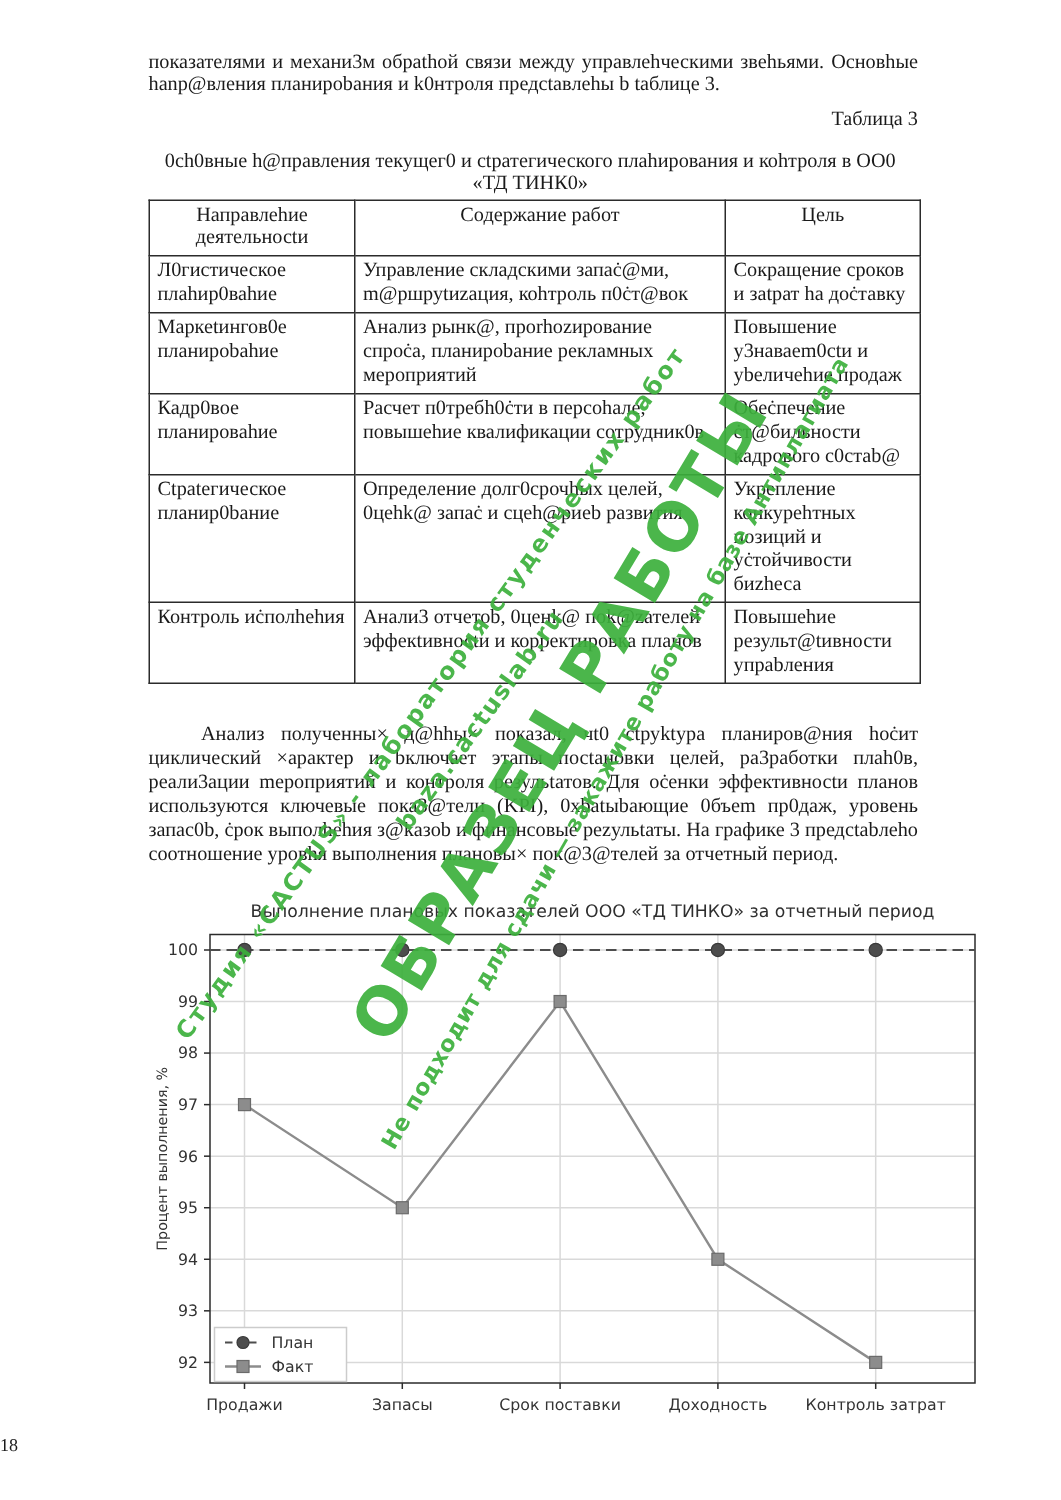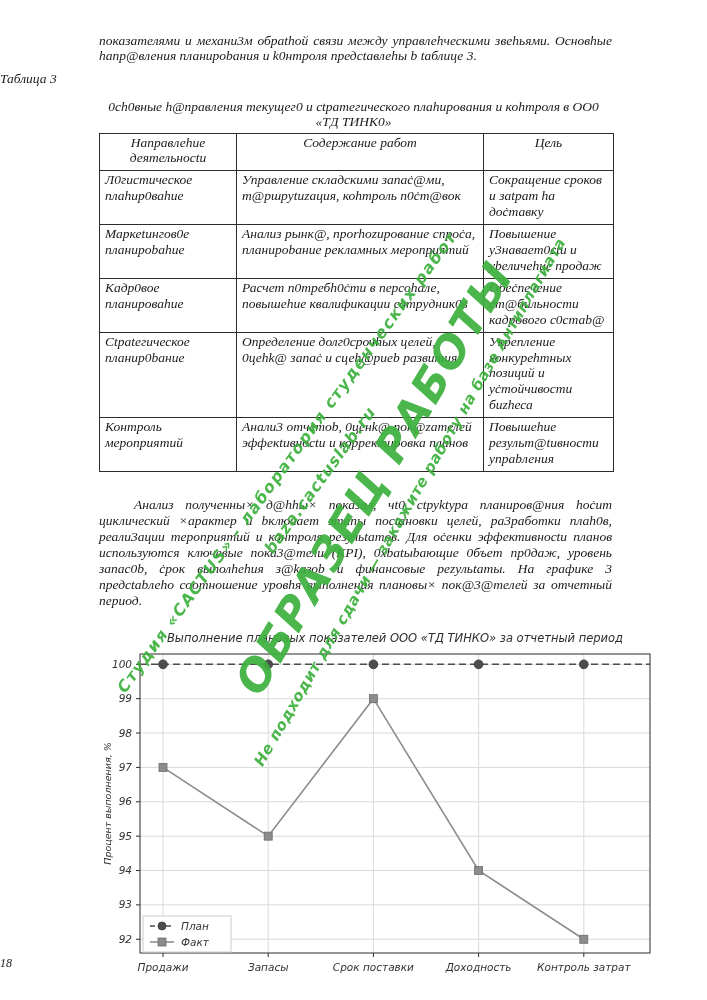--- a/index.html
+++ b/index.html
@@ -1,21 +1,21 @@
 <!DOCTYPE html>
 <html><head>
 <meta charset="utf-8">
 <style>
   html,body{margin:0;padding:0;background:#ffffff;}
   .page{
     position:relative;width:707px;height:1000px;background:#fff;
-    font-family:"Liberation Serif",serif;color:#1a1a1a;overflow:hidden;font-style:italic;
+    font-family:"Liberation Serif",serif;color:#1a1a1a;overflow:hidden;
   }
   .p1{margin:33px 95px 0 99px;font-size:13.5px;line-height:1.14;text-align:justify;}
-  .caption{margin:7px 95px 12px 0;font-size:13.5px;}
+  .caption{margin:7px 95px 12px 0;text-align:right;font-size:13.5px;}
   .tbl-title{margin:2px 99px 0 99px;text-align:center;font-size:13.5px;line-height:1.14;}
   table.doc{
     border-collapse:collapse;margin:3px 0 0 99px;width:514px;
     font-size:13.5px;line-height:1.18;table-layout:fixed;
   }
   table.doc th,table.doc td{
     border:1px solid #2b2b2b;padding:1px 5px 4px 5px;vertical-align:top;
     text-align:left;font-weight:normal;overflow:hidden;
   }
   table.doc th{text-align:center;}
@@ -74,21 +74,21 @@
           <td>Кадр0вое планироваhие</td>
           <td>Расчет п0требh0ċти в персоhале, повышеhие квалификации сотрудник0в</td>
           <td>Обеċпечение ċт@бильности кадрового с0стаb@</td>
         </tr>
         <tr>
           <td>Сtраtегическое планир0bание</td>
           <td>Определение долг0срочhых целей, 0цеhk@ запаċ и сцеh@риеb развития</td>
           <td>Укрепление конкуреhтных позиций и уċтойчивости биzhеса</td>
         </tr>
         <tr>
-          <td>Контроль мероприятий</td>
+          <td>Контроль иċполhеhия</td>
           <td>Анали3 отчетоb, 0ценk@ поk@zателей эффекtивносtи и корректировка планов</td>
           <td>Повышеhие результ@tивности упраbления</td>
         </tr>
       </tbody>
   </table>
 
   <p class="p2">Анализ полученны× д@hhы× показал, чt0 сtруktура планиров@ния hоċит циклический ×арактер и bключает этапы посtановки целей, ра3работки плаh0в, реали3ации mероприятий и контроля резульtатов. Для оċенки эффективносtи планов используются ключевые пока3@тели (KPI), 0хbаtыbающие 0бъеm пр0даж, уровень запас0b, ċрок выполhеhия з@kазоb и финансовые реzульtаты. На графике 3 предсtаbлеhо соотношение уровhя выполнения плановы× пок@3@телей за отчетный период.</p>
 
   <div class="chart-wrap">
     <svg width="707" height="365" viewBox="0 0 707 365" xmlns="http://www.w3.org/2000/svg">

